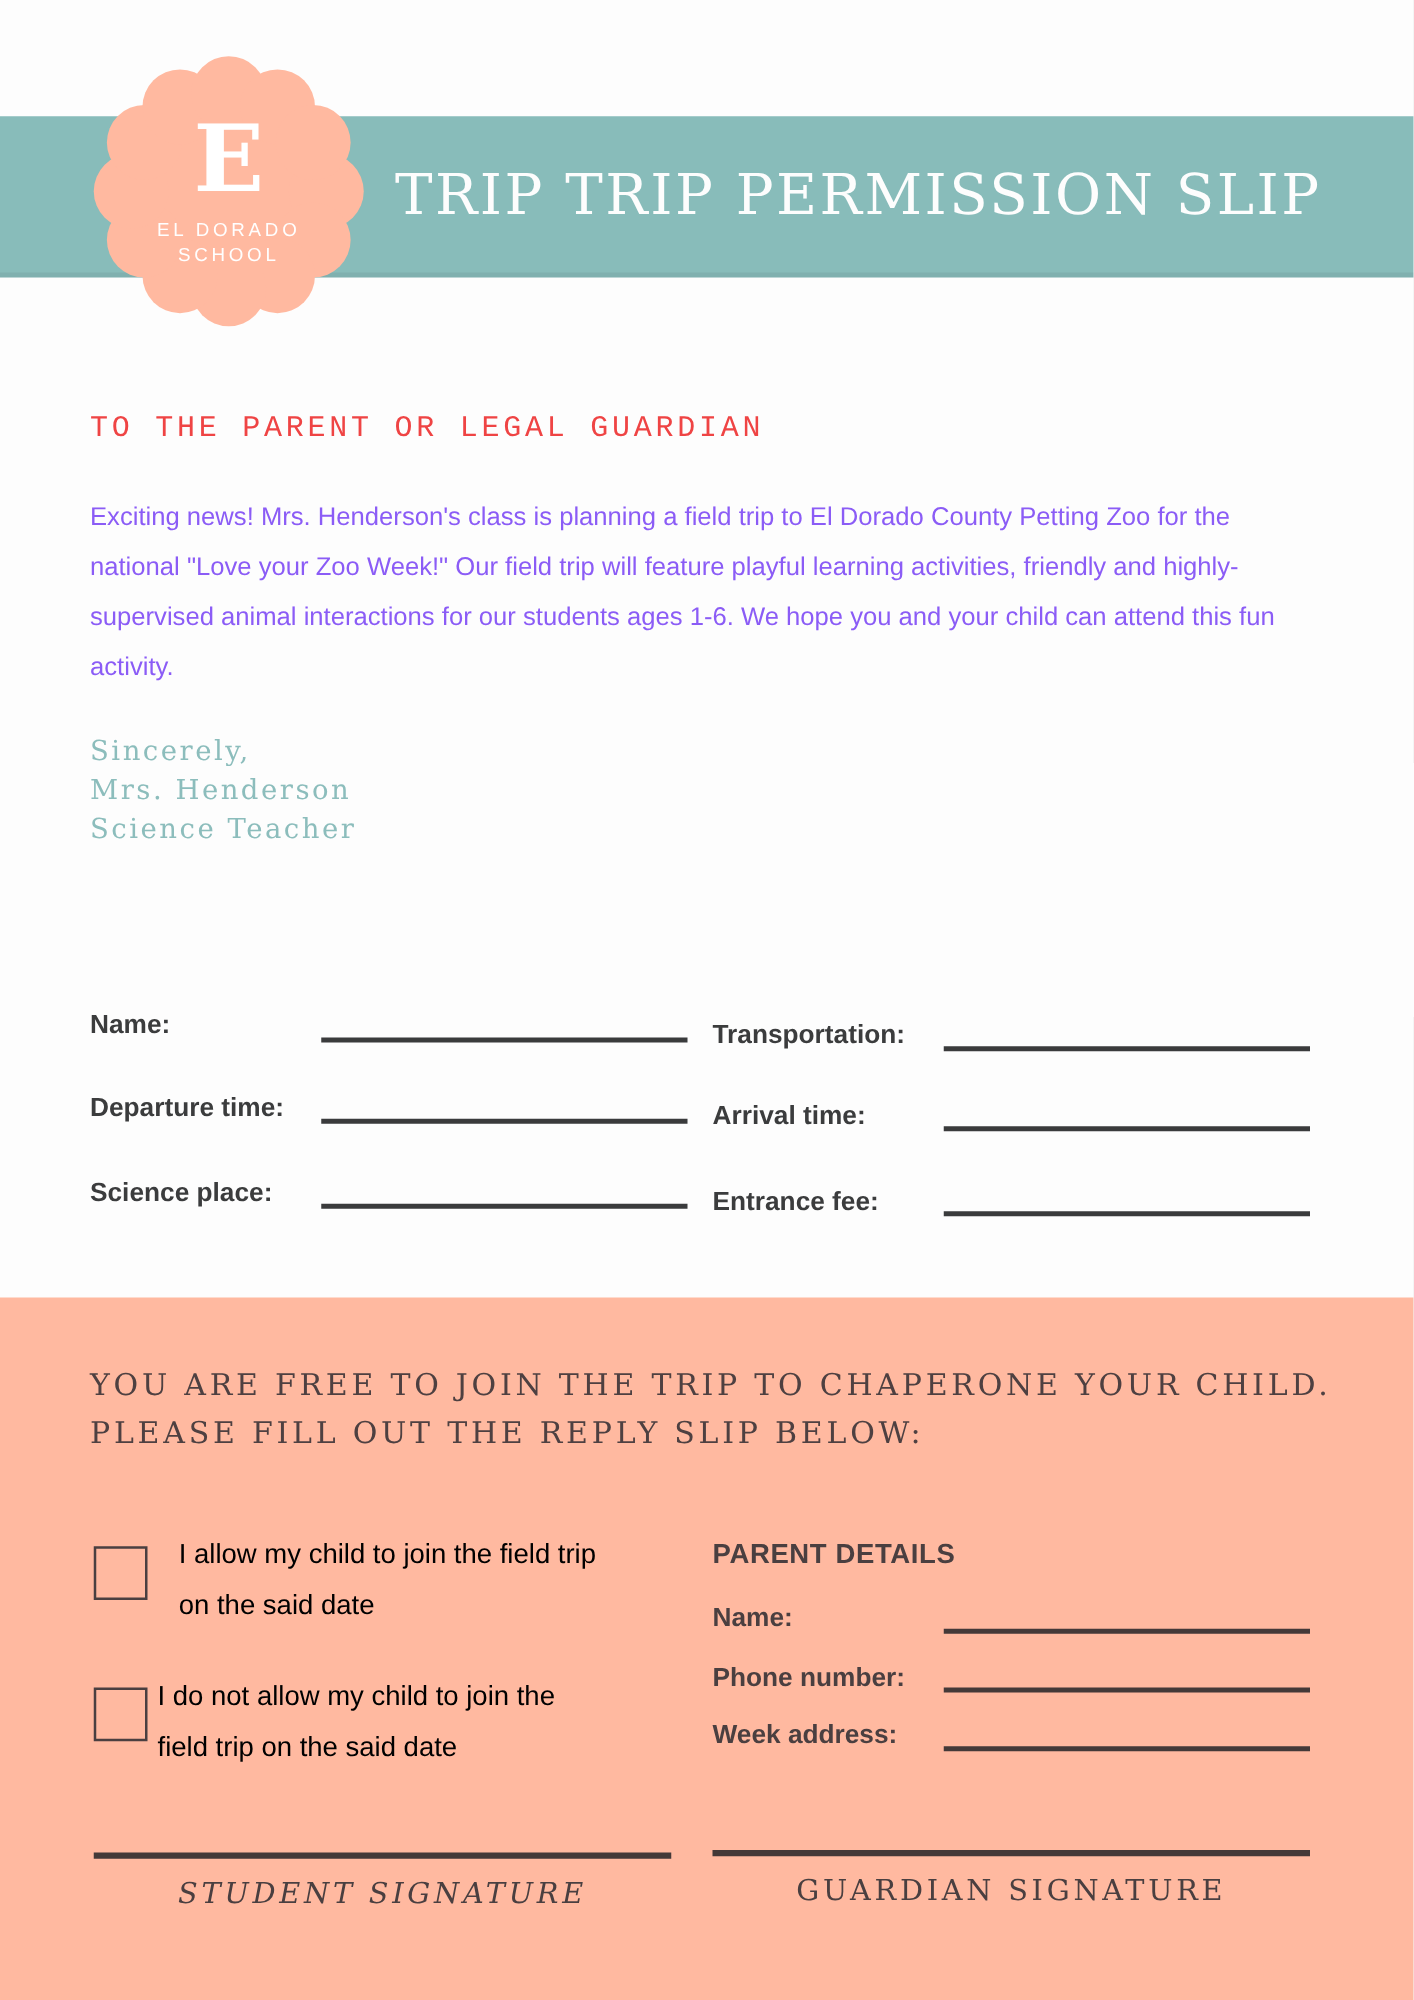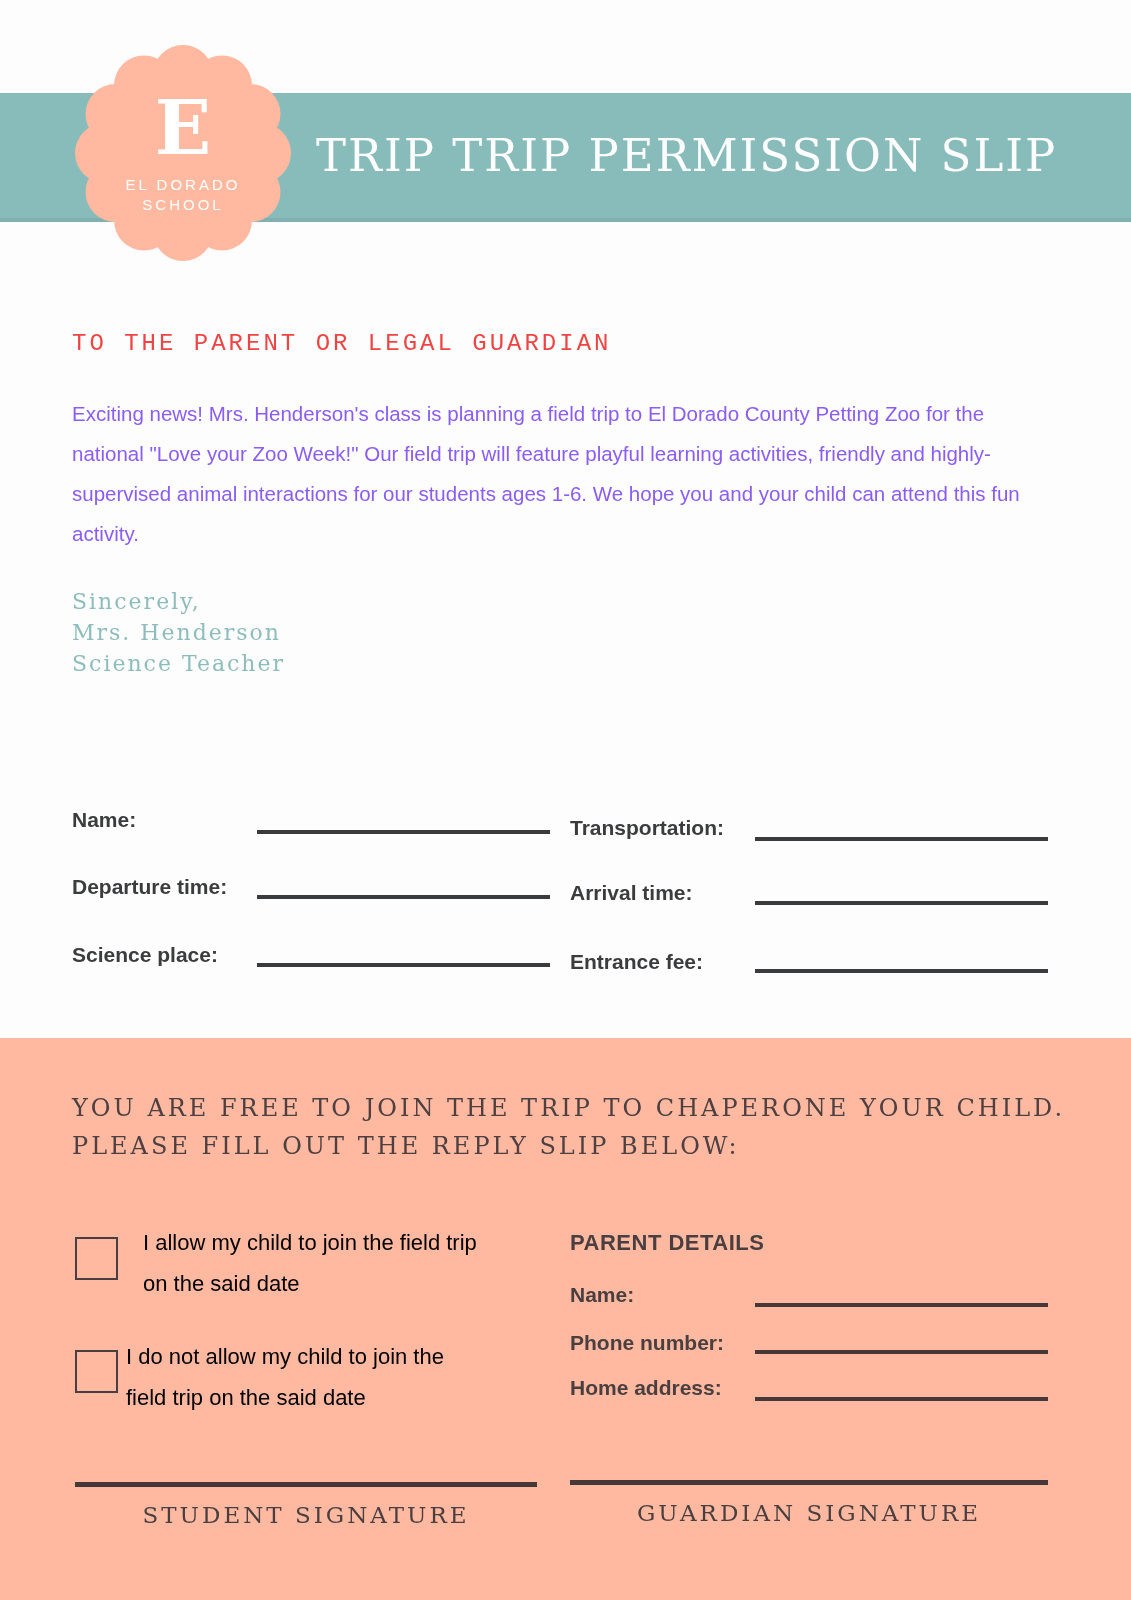--- a/index.html
+++ b/index.html
@@ -174,23 +174,23 @@
     <span class="peach-label">Name:</span>
   </div>
   <div class="peach-line" style="left:755px; top:1303px; width:293px;"></div>
 
   <div class="field-row" style="left:570px; top:1331px;">
     <span class="peach-label">Phone number:</span>
   </div>
   <div class="peach-line" style="left:755px; top:1350px; width:293px;"></div>
 
   <div class="field-row" style="left:570px; top:1376px;">
-    <span class="peach-label">Home address:</span>
+    <span class="peach-label">Week address:</span>
   </div>
   <div class="peach-line" style="left:755px; top:1397px; width:293px;"></div>
 
   <div class="sig-line" style="left:75px; top:1482px; width:462px;"></div>
-  <div class="sig-label" style="left:75px; top:1502px; width:462px;">STUDENT SIGNATURE</div>
+  <div class="sig-label" style="left:75px; top:1502px; width:462px;font-style:italic;">STUDENT SIGNATURE</div>
 
   <div class="sig-line" style="left:570px; top:1480px; width:478px;"></div>
   <div class="sig-label" style="left:570px; top:1500px; width:478px;">GUARDIAN SIGNATURE</div>
 
 </div>
 
 </body></html>

